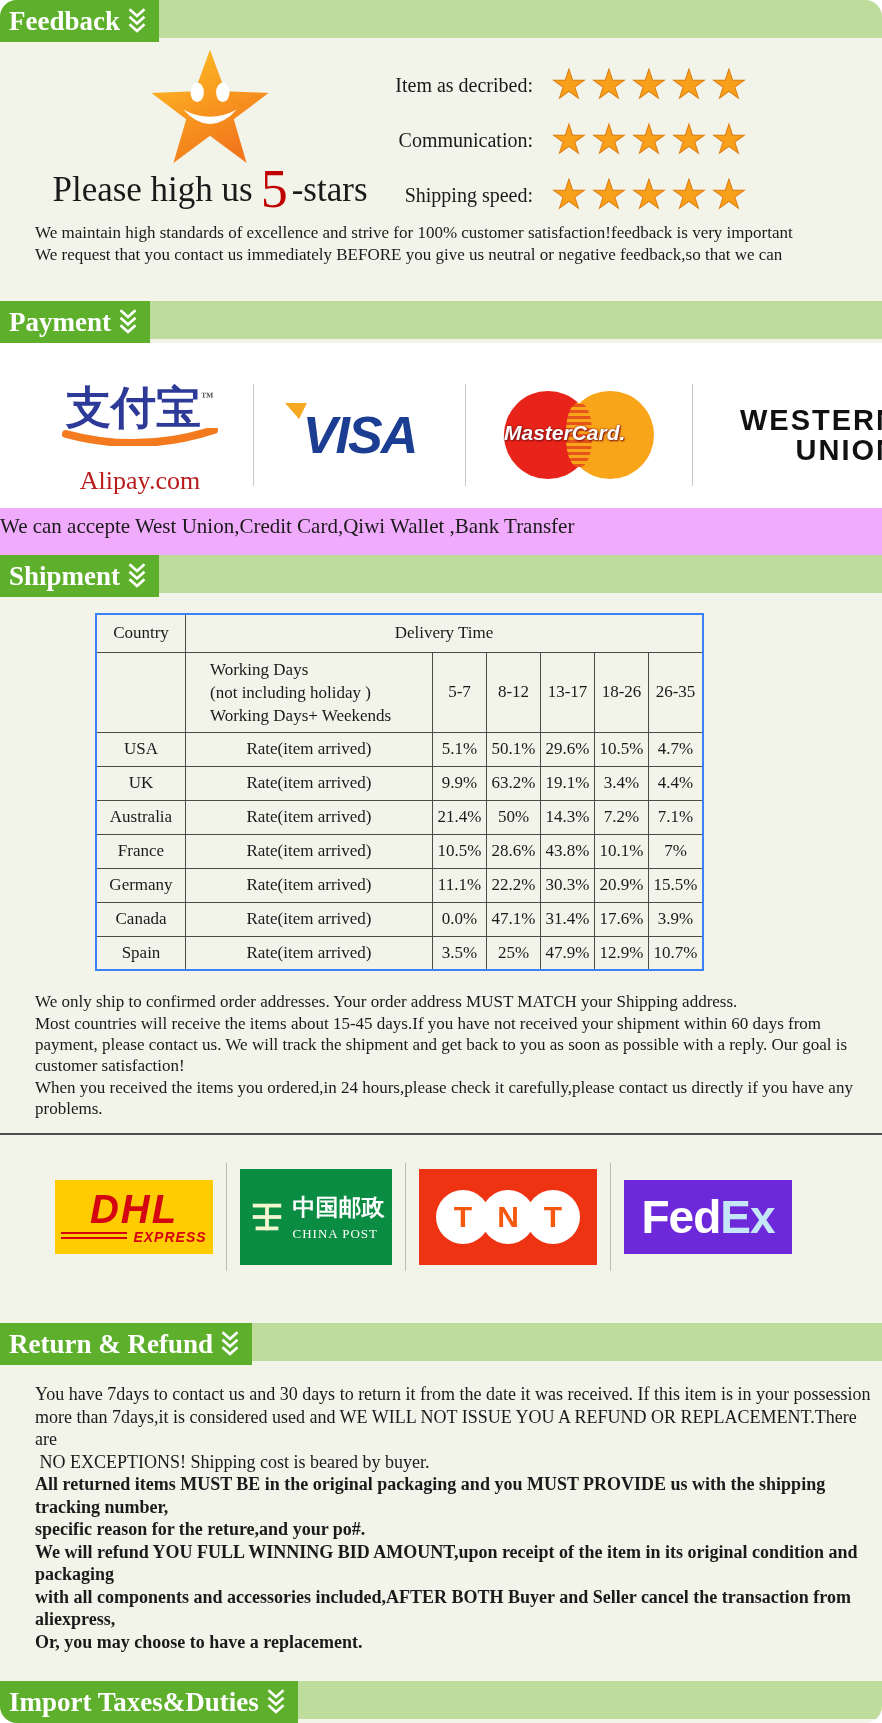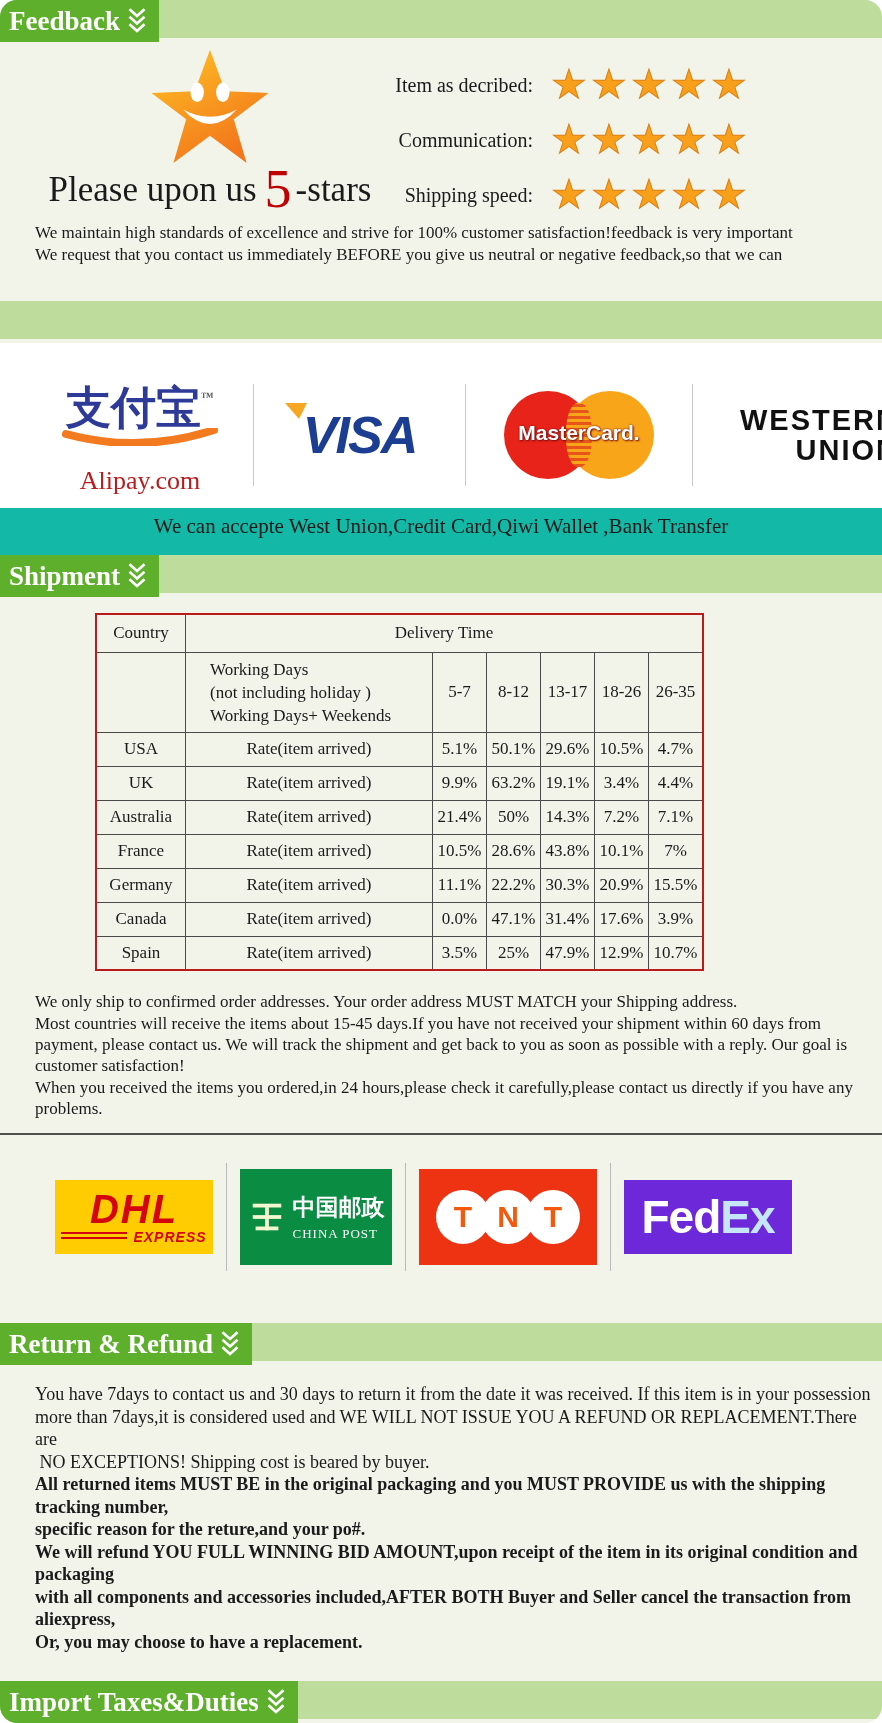--- a/index.html
+++ b/index.html
@@ -40,30 +40,30 @@
   .visa-txt{font-family:"Liberation Sans",sans-serif;font-size:52px;font-weight:bold;font-style:italic;
     color:#1B3E93;letter-spacing:-2px;}
   .visa-flag{position:absolute;left:18px;top:-2px;width:0;height:0;
     border-left:14px solid transparent;border-right:8px solid transparent;border-top:16px solid #F7A823;}
   .mc{width:200px;display:flex;justify-content:center;flex:0 0 auto;}
   .mc-wrap{position:relative;width:150px;height:92px;}
   .mc-c1{position:absolute;left:0;top:2px;width:88px;height:88px;border-radius:50%;background:#E8231A;}
   .mc-c2{position:absolute;right:0;top:2px;width:88px;height:88px;border-radius:50%;background:#F9A51A;}
   .mc-mid{position:absolute;left:62px;top:14px;width:26px;height:64px;border-radius:45%;
     background:repeating-linear-gradient(0deg,#E8551A 0 3px,#F9A51A 3px 6px);}
-  .mc-txt{position:absolute;left:0;right:0;top:32px;text-align:center;color:#fff;
-    font-family:"Liberation Sans",sans-serif;font-weight:bold;font-size:21px;
+  .mc-txt{position:absolute;left:0;right:0;top:32px;color:#fff;
+    font-family:"Liberation Sans",sans-serif;font-style:italic;font-weight:bold;font-size:21px;
     text-shadow:1px 1px 2px #7A1010,0 0 2px #7A1010;}
   .wu{margin-left:34px;flex:0 0 auto;text-align:right;border-right:5px solid #111;padding-right:6px;}
   .wu div{font-family:"Liberation Sans",sans-serif;font-weight:bold;font-size:29px;line-height:30px;
     letter-spacing:2px;color:#111;}
-  .pay-caption{background:#14b8a6;text-align:center;font-size:21px;padding:6px 0 16px;}
-
-  
-  .ship-table{border-collapse:collapse;margin:16px 0 0 95px;border:2px solid #b91c1c;}
+  .pay-caption{background:#f0abfc;font-size:21px;padding:6px 0 16px;}
+
+  
+  .ship-table{border-collapse:collapse;margin:16px 0 0 95px;border:2px solid #3b82f6;}
   .ship-table td,.ship-table th{border:1px solid #4a4a4a;font-weight:normal;font-size:17px;
     text-align:center;padding:0;}
   .col-country{width:88px;}
   .col-desc{width:222px;}
   .col-range{width:53px;}
   .r-head{height:38px;}
   .r-wd{height:80px;}
   .r-data{height:34px;}
   .wd-cell{text-align:left !important;padding-left:24px !important;line-height:23px;}
   .ship-notes{margin:20px 0 0 35px;width:822px;font-size:17px;line-height:21px;}
@@ -130,21 +130,21 @@
             <stop offset="0" stop-color="#FFC425"></stop>
               <stop offset="1" stop-color="#F2761B"></stop>
           </linearGradient>
         </defs>
         <path d="M50 1 L62.5 35 L98 36.5 L69.5 58 L80 94 L50 71.5 L20 94 L30.5 58 L2 36.5 L37.5 35 Z" fill="url(#sg)"></path>
         <ellipse cx="39.5" cy="36" rx="5.5" ry="8" fill="#fff"></ellipse>
         <ellipse cx="60.5" cy="36" rx="5.5" ry="8" fill="#fff"></ellipse>
         <path d="M28 50 Q50 74 72 50 Q50 62 28 50 Z" fill="#fff"></path>
       </svg>
       <div class="plea">
-        <span>Please upon us</span><span class="five">5</span><span>-stars</span>
+        <span>Please high us</span><span class="five">5</span><span>-stars</span>
       </div>
     </div>
     <div class="ratings">
       <div class="rating-row">
         <span class="rating-label">Item as decribed:</span>
         <span class="stars">
             <span class="star">★</span>
             <span class="star">★</span>
             <span class="star">★</span>
             <span class="star">★</span>
@@ -174,20 +174,28 @@
     </div>
   </div>
 
   <div class="fb-note">
     <div>We maintain high standards of excellence and strive for 100% customer satisfaction!feedback is very important</div>
     <div>We request that you contact us immediately BEFORE you give us neutral or negative feedback,so that we can</div>
   </div>
 
   <div class="banner payment">
     <div class="strip"></div>
+    <div class="tag">
+      <span>Payment</span>
+      <svg class="chev" width="20" height="28" viewBox="0 0 24 32">
+        <path d="M3 2 l9 8 9 -8" fill="none" stroke="#fff" stroke-width="3.2"></path>
+        <path d="M3 11 l9 8 9 -8" fill="none" stroke="#fff" stroke-width="3.2"></path>
+        <path d="M3 20 l9 8 9 -8" fill="none" stroke="#fff" stroke-width="3.2"></path>
+      </svg>
+    </div>
   </div>
 
   <div class="pay-logos">
     <div class="alipay">
       <div class="alipay-cn"><span>支付宝</span><span class="tm">™</span></div>
       <svg width="160" height="18" viewBox="0 0 160 18" style="margin-top:-6px;">
         <path d="M6 6 Q80 26 154 2" fill="none" stroke="#F47A20" stroke-width="8" stroke-linecap="round"></path>
       </svg>
       <div class="alipay-site">Alipay.com</div>
     </div>

